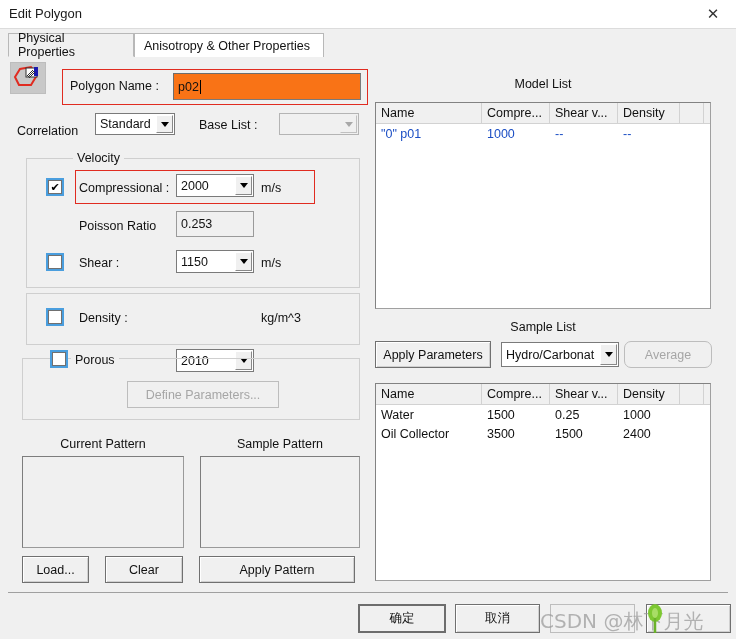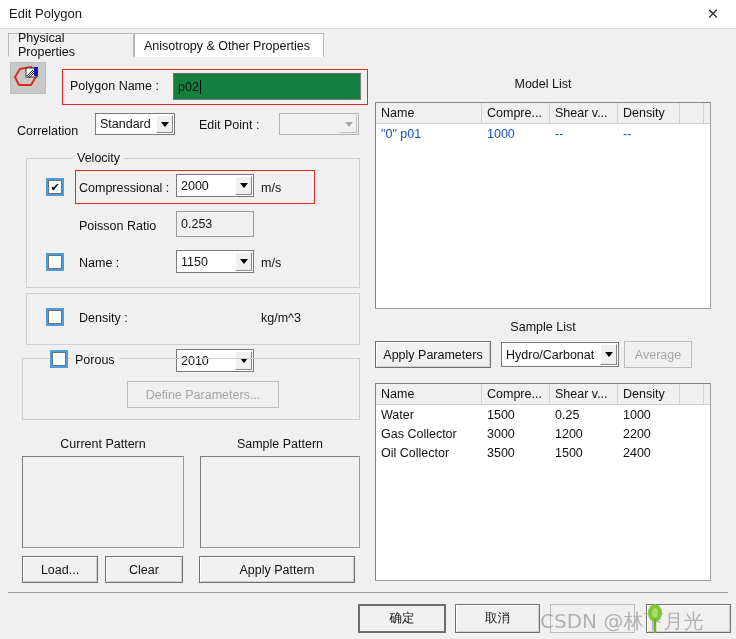--- a/index.html
+++ b/index.html
@@ -49,21 +49,21 @@
   }
   
   .redbox{position:absolute;border:1.5px solid #e02b20;box-sizing:border-box;}
   #redbox-name{left:62px;top:69px;width:306px;height:36px;}
   #redbox-comp{left:75px;top:170px;width:240px;height:34px;}
   
   .lbl{position:absolute;font-size:12.5px;color:#111;white-space:nowrap;}
   .lbl.clip{overflow:hidden;}
   
   .tinput{
-    position:absolute;background:#15803d;
+    position:absolute;background:#f97316;
     border:1px solid #7a7a7a;border-top-color:#6d6d6d;border-left-color:#6d6d6d;
     box-sizing:border-box;
     display:flex;align-items:center;padding-left:4px;
     font-size:12.5px;color:#111;
   }
   .tinput.ro{background:#f0f0f0;border-color:#9a9a9a;}
   .caret{display:inline-block;width:1px;height:14px;background:#000;margin-left:1px;}
   
   .combo{
     position:absolute;background:#ffffff;
@@ -185,21 +185,21 @@
     <span class="caret"></span>
 </div>
 
 <div class="lbl clip" style="left:17px;top:124px;width:75px;">Correlation</div>
 <div class="combo" style="left:95px;top:113px;width:80px;height:22px;">
   <span class="ctext">Standard</span>
   <span class="carrow">
       <i class="tri"></i>
     </span>
 </div>
-<div class="lbl" style="left:199px;top:118px;">Edit Point :</div>
+<div class="lbl" style="left:199px;top:118px;">Base List :</div>
 <div class="combo disabled" style="left:279px;top:113px;width:80px;height:22px;">
   <span class="ctext"></span>
   <span class="carrow">
       <i class="tri dis"></i>
     </span>
 </div>
 
 <div class="grp" style="left:26px;top:158px;width:334px;height:130px;"></div>
 <div class="grp-legend" style="left:73px;top:151px;">Velocity</div>
 
@@ -218,21 +218,21 @@
 <div class="lbl" style="left:261px;top:181px;">m/s</div>
 
 <div class="lbl" style="left:79px;top:219px;">Poisson Ratio</div>
 <div class="tinput ro" style="left:176px;top:211px;width:78px;height:26px;">
   <span>0.253</span>
 </div>
 
 <div class="cbx" style="left:46px;top:253px;">
   <div class="inner"></div>
 </div>
-<div class="lbl" style="left:79px;top:256px;">Name :</div>
+<div class="lbl" style="left:79px;top:256px;">Shear :</div>
 <div class="combo" style="left:176px;top:250px;width:78px;height:23px;">
   <span class="ctext">1150</span>
   <span class="carrow">
       <i class="tri"></i>
     </span>
 </div>
 <div class="lbl" style="left:261px;top:256px;">m/s</div>
 
 <div class="grp" style="left:26px;top:293px;width:334px;height:52px;"></div>
 <div class="cbx" style="left:46px;top:308px;">
@@ -255,21 +255,21 @@
 <div class="btn dis" style="left:127px;top:381px;width:152px;height:27px;">
   <span>Define Parameters...</span>
 </div>
 
 <div class="sect-title" style="left:22px;top:437px;width:162px;">Current Pattern</div>
 <div class="pane" style="left:22px;top:456px;width:162px;height:92px;"></div>
 
 <div class="sect-title" style="left:200px;top:437px;width:160px;">Sample Pattern</div>
 <div class="pane" style="left:200px;top:456px;width:160px;height:92px;"></div>
 
-<div class="btn raised" style="left:22px;top:556px;width:76px;height:27px;">
+<div class="btn raised" style="left:22px;top:556px;width:67px;height:27px;">
   <span>Load...</span>
 </div>
 <div class="btn raised" style="left:105px;top:556px;width:78px;height:27px;">
   <span>Clear</span>
 </div>
 <div class="btn raised" style="left:199px;top:556px;width:156px;height:27px;">
   <span>Apply Pattern</span>
 </div>
 
 <div class="sect-title" style="left:378px;top:77px;width:330px;">Model List</div>
@@ -294,47 +294,40 @@
 
 <div class="btn raised" style="left:375px;top:341px;width:116px;height:27px;">
   <span>Apply Parameters</span>
 </div>
 <div class="combo" style="left:501px;top:342px;width:118px;height:25px;">
   <span class="ctext">Hydro/Carbonat</span>
   <span class="carrow">
       <i class="tri"></i>
     </span>
 </div>
-<div class="btn dis" style="left:624px;top:341px;width:68px;height:27px;">
+<div class="btn dis" style="left:624px;top:341px;width:88px;height:27px;border-radius:7px;">
   <span>Average</span>
 </div>
 
 <div class="listview" style="left:375px;top:383px;width:336px;height:198px;">
   <div class="lv-head">
     <div class="hc c0">Name</div>
     <div class="hc c1">Compre...</div>
     <div class="hc c2">Shear v...</div>
     <div class="hc c3">Density</div>
     <div class="hc c4"></div>
   </div>
   <div class="lv-row">
     <div class="cc c0">Water</div>
     <div class="cc c1">1500</div>
     <div class="cc c2">0.25</div>
     <div class="cc c3">1000</div>
     <div class="cc c4"></div>
   </div>
   <div class="lv-row">
-    <div class="cc c0">Gas Collector</div>
-    <div class="cc c1">3000</div>
-    <div class="cc c2">1200</div>
-    <div class="cc c3">2200</div>
-    <div class="cc c4"></div>
-  </div>
-  <div class="lv-row">
     <div class="cc c0">Oil Collector</div>
     <div class="cc c1">3500</div>
     <div class="cc c2">1500</div>
     <div class="cc c3">2400</div>
     <div class="cc c4"></div>
   </div>
 </div>
 
 <div class="hr-bottom"></div>
 

